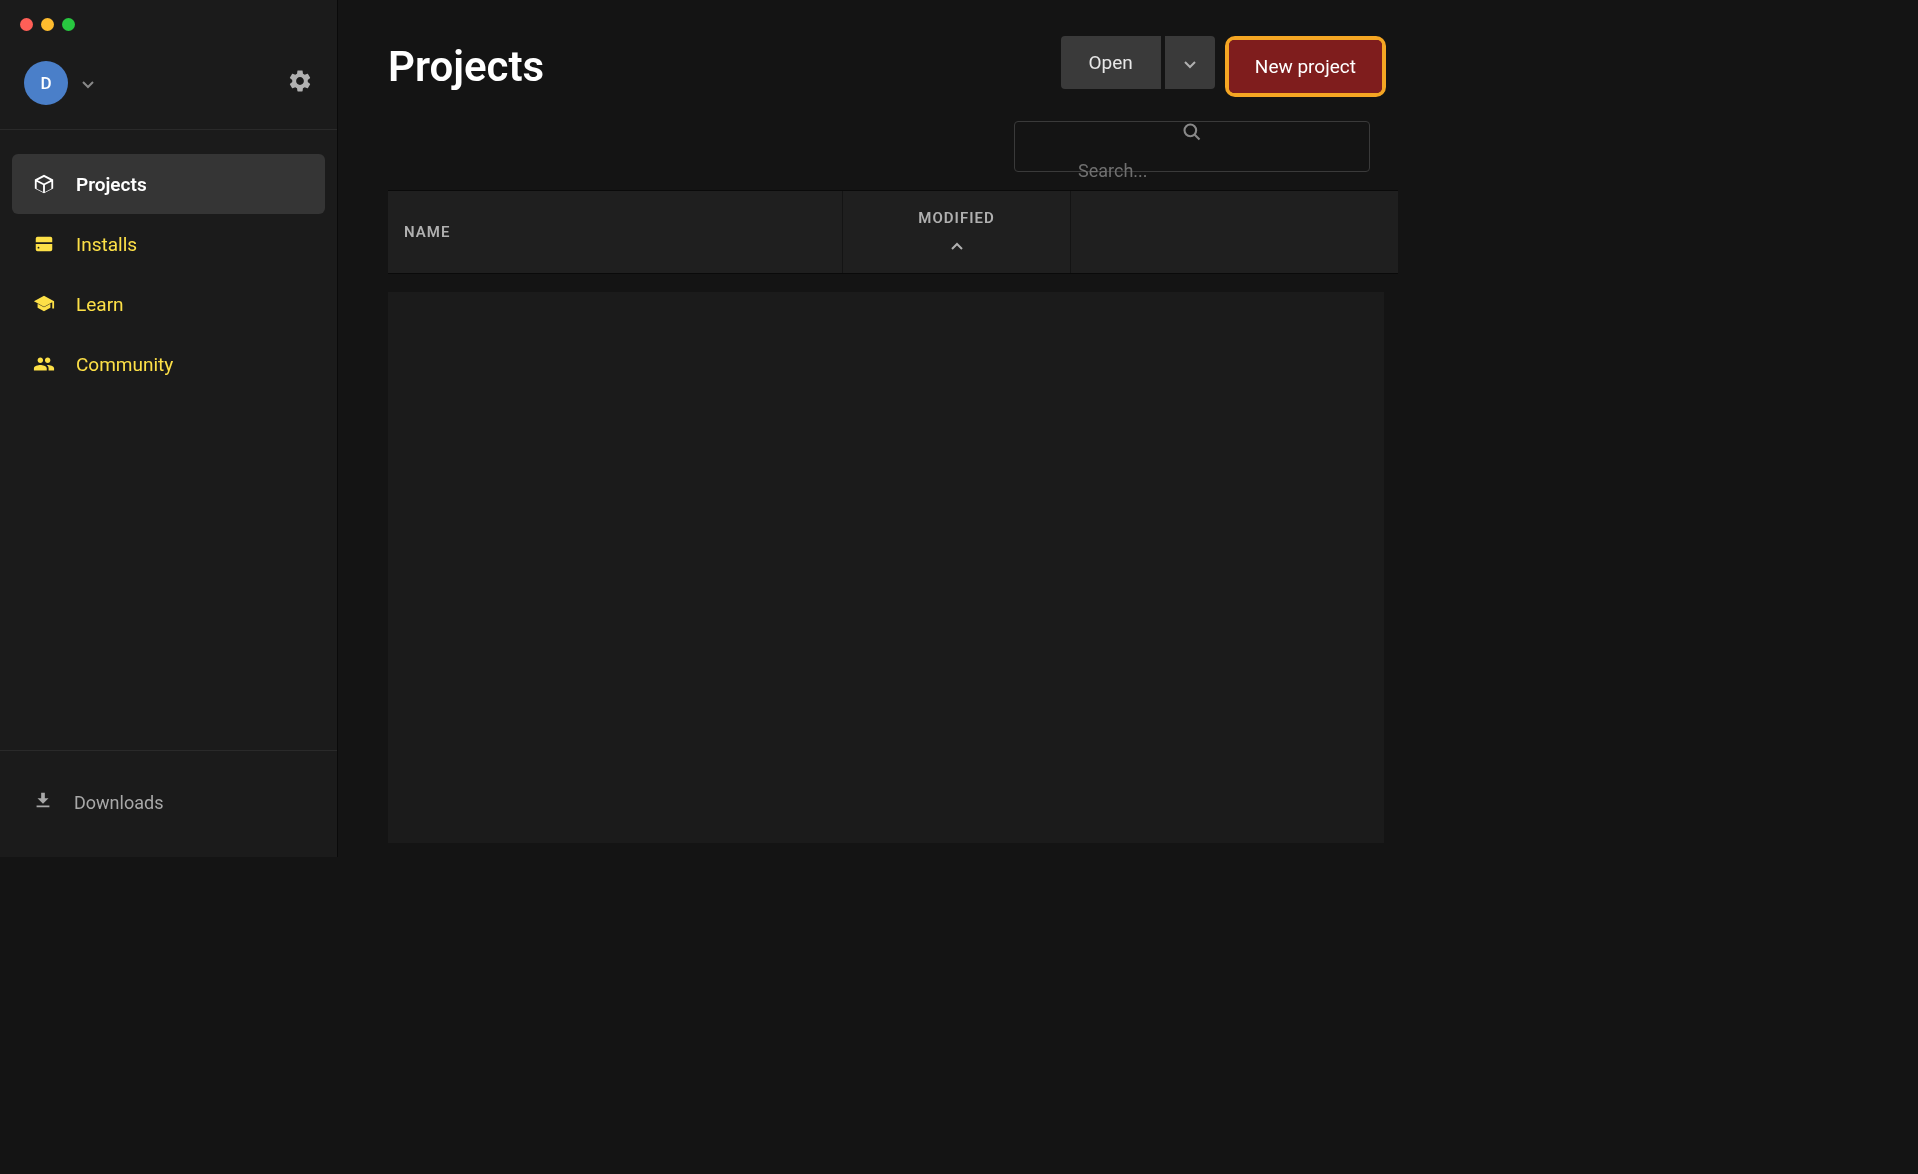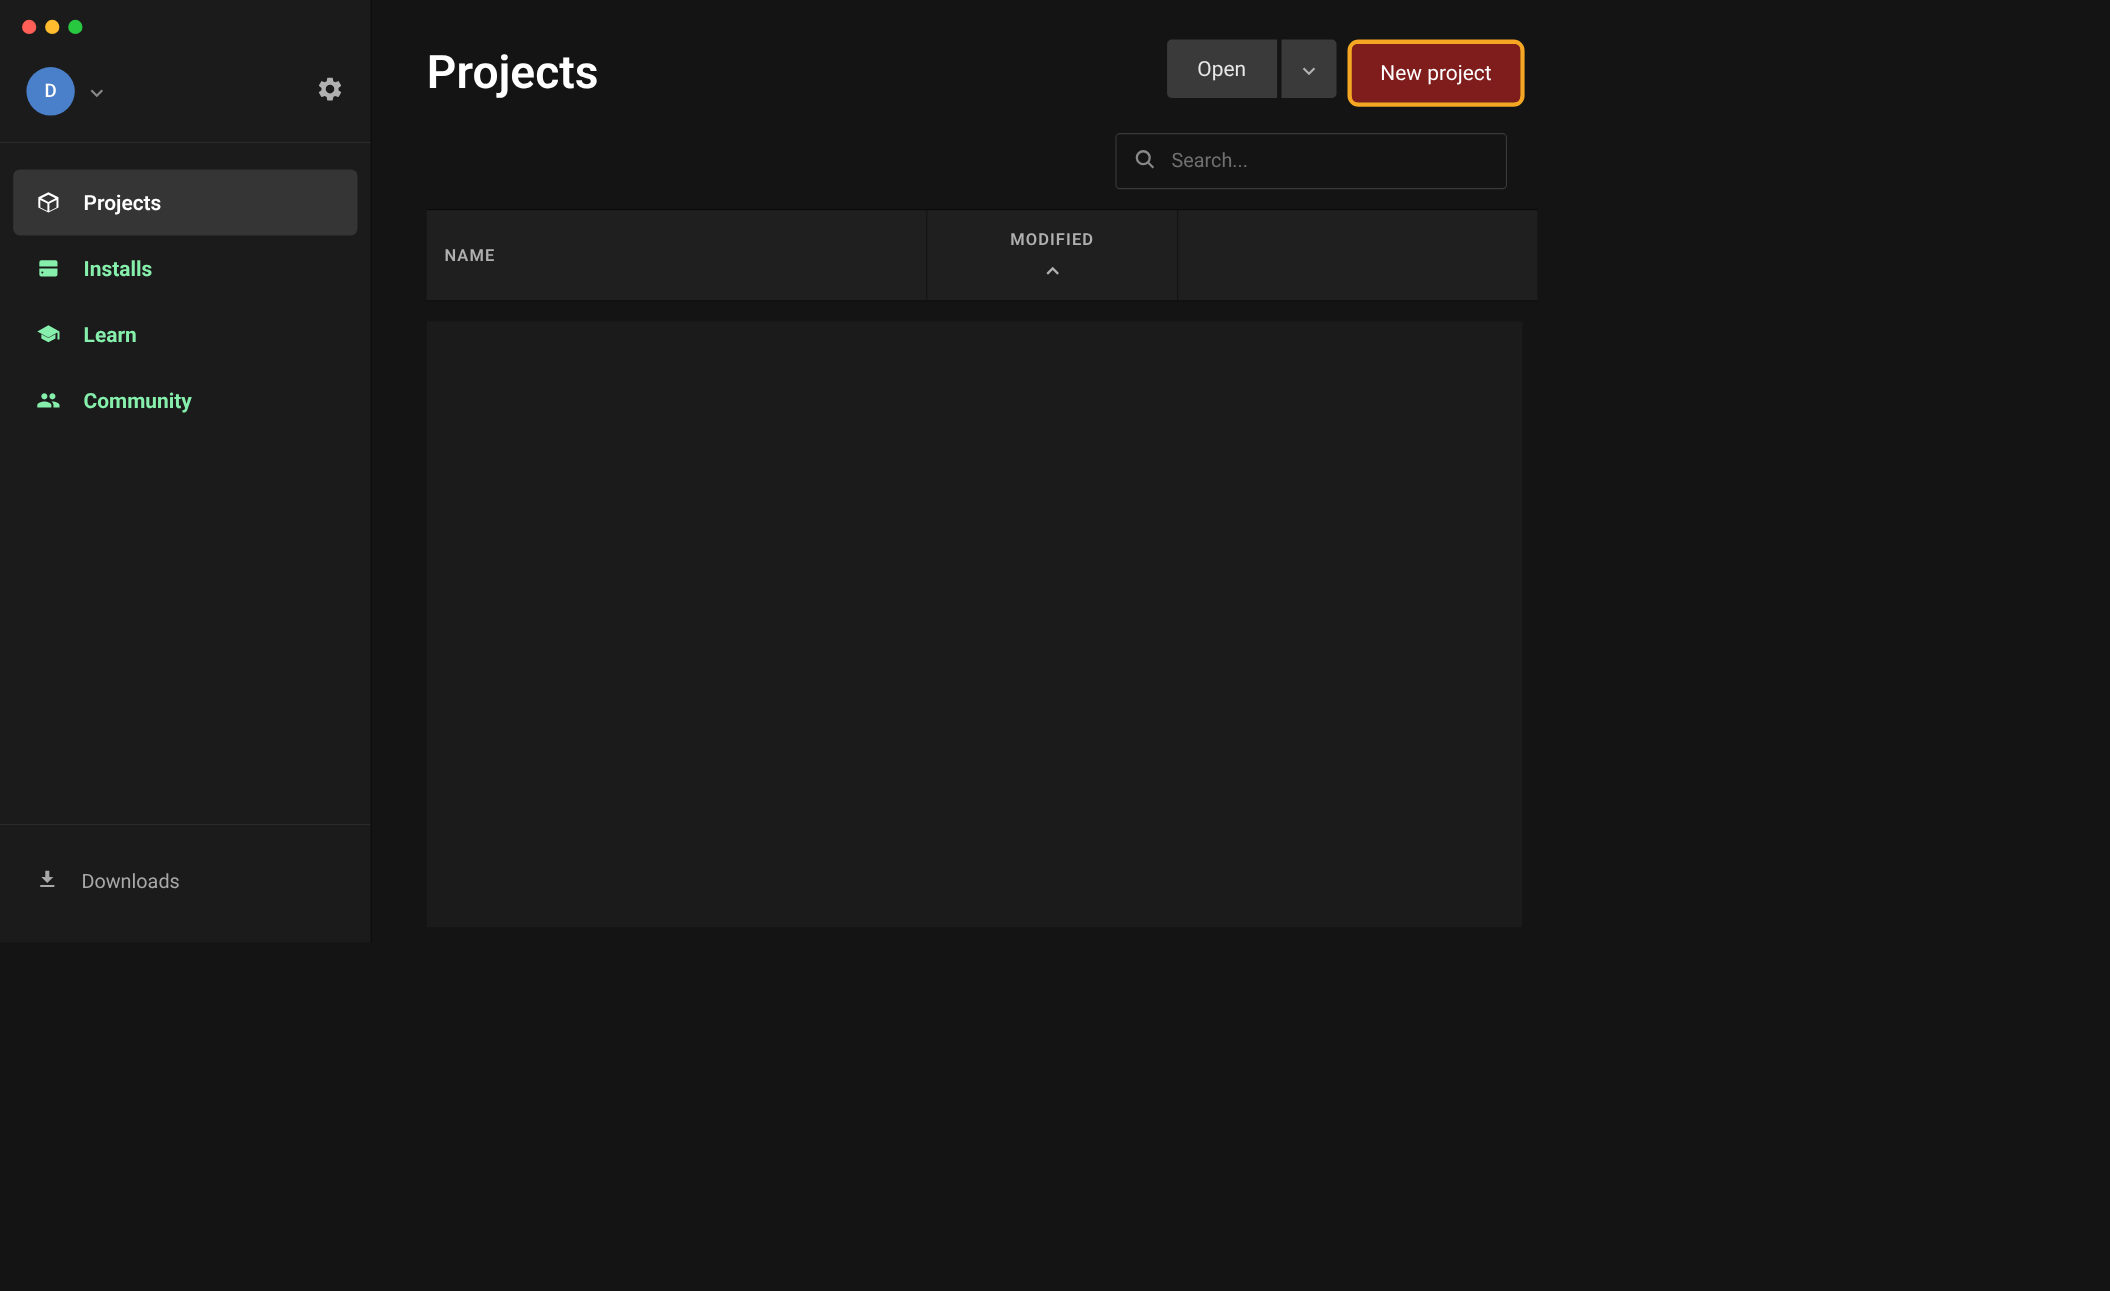--- a/index.html
+++ b/index.html
@@ -93,23 +93,22 @@
       flex: 1;
     }
     
     .nav-item {
       display: flex;
       align-items: center;
       gap: 20px;
       padding: 18px 20px;
       border-radius: 6px;
       cursor: pointer;
-      color: #86efac;
+      color: #fde047;
       font-size: 19px;
-      font-weight: bold;
     }
     
     .nav-item.active {
       background: #353535;
       color: #fff;
       font-weight: 600;
     }
     
     .nav-item .nav-icon {
       width: 24px;
@@ -215,20 +214,21 @@
     .search-box {
       width: 356px;
       height: 51px;
       background: #141414;
       border: 1px solid #3a3a3a;
       border-radius: 4px;
       display: flex;
       align-items: center;
       padding: 0 16px;
       gap: 14px;
+      flex-direction: column;
     }
     
     .search-icon {
       color: #888;
     }
     
     .search-input {
       flex: 1;
       background: transparent;
       border: none;

